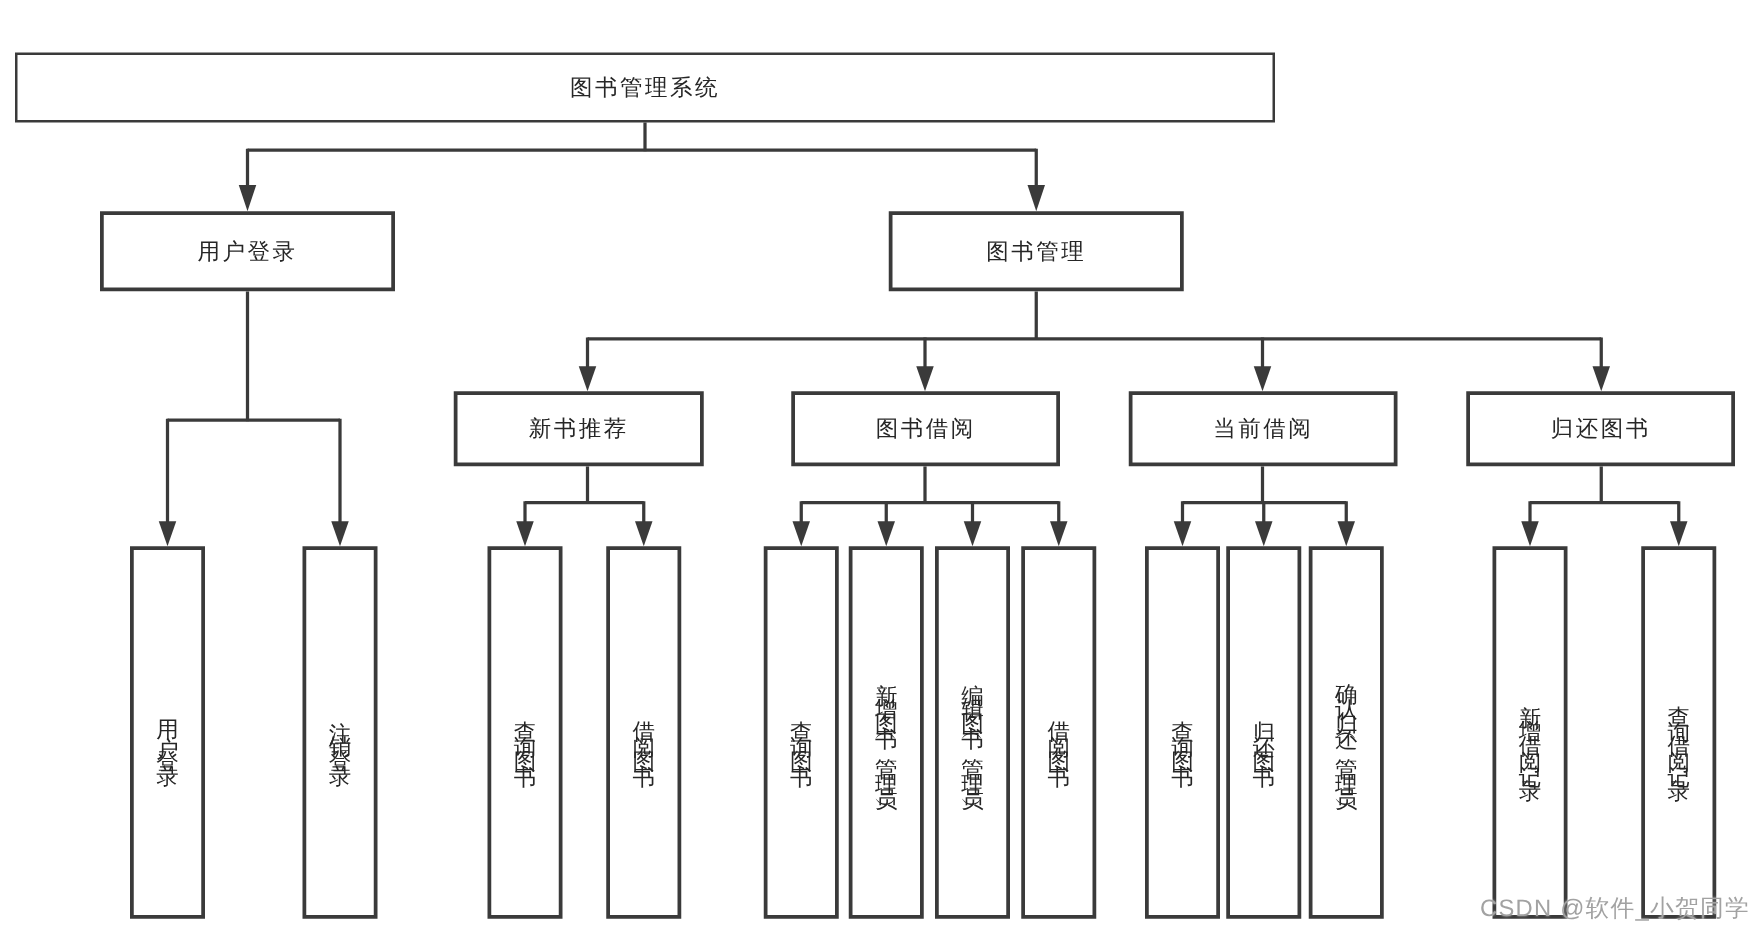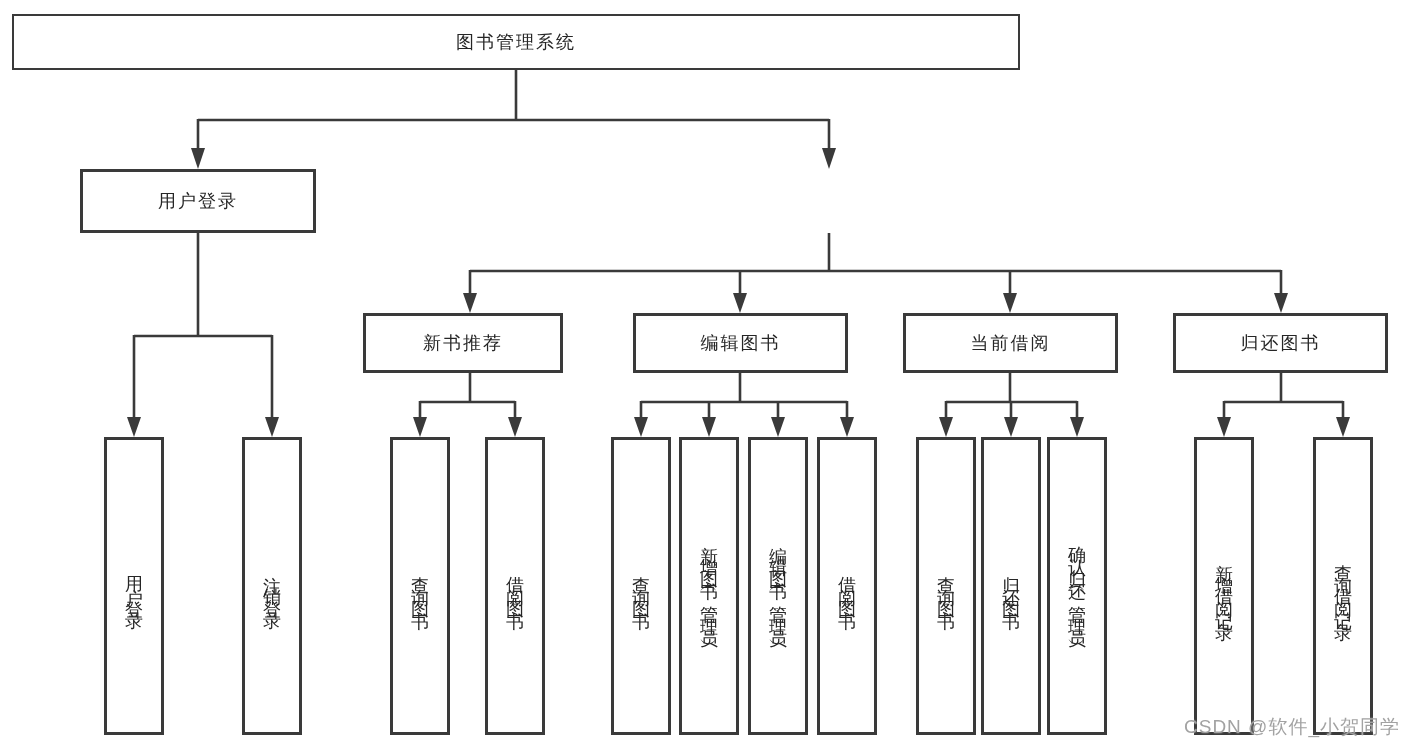--- a/index.html
+++ b/index.html
@@ -35,20 +35,21 @@
     box-sizing: border-box;
     background: #ffffff;
     border: 3px solid #3a3a3a;
     display: flex;
     align-items: center;
     justify-content: center;
     color: #262626;
   }
   .box.root {
     border-width: 2.5px;
+    margin-top: 28px;
   }
   .hlabel {
     font-size: 18px;
     letter-spacing: 2px;
     white-space: nowrap;
     color: #262626;
   }
   .vtext {
     writing-mode: vertical-rl;
     text-orientation: mixed;
@@ -150,26 +151,29 @@
     </g>
   </svg>
 
   <div class="box root" style="left:12px; top:14px; width:1008px; height:56px;">
     <span class="hlabel">图书管理系统</span>
   </div>
 
   <div class="box" style="left:80px; top:169px; width:236px; height:64px;">
     <span class="hlabel">用户登录</span>
   </div>
+  <div class="box" style="left:711px; top:169px; width:236px; height:64px;">
+    <span class="hlabel">图书管理</span>
+  </div>
 
   <div class="box" style="left:363px; top:313px; width:200px; height:60px;">
     <span class="hlabel">新书推荐</span>
   </div>
   <div class="box" style="left:633px; top:313px; width:215px; height:60px;">
-    <span class="hlabel">编辑图书</span>
+    <span class="hlabel">图书借阅</span>
   </div>
   <div class="box" style="left:903px; top:313px; width:215px; height:60px;">
     <span class="hlabel">当前借阅</span>
   </div>
   <div class="box" style="left:1173px; top:313px; width:215px; height:60px;">
     <span class="hlabel">归还图书</span>
   </div>
 
   <div class="box" style="left:104px; top:437px; width:60px; height:298px;">
     <span class="vtext">用户登录</span>

